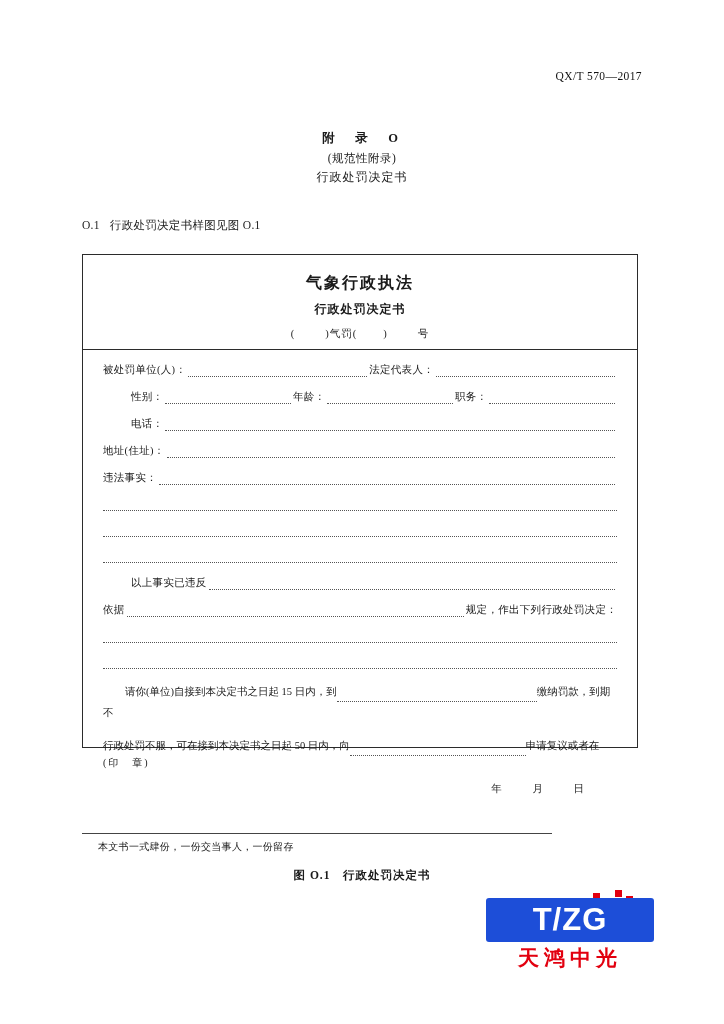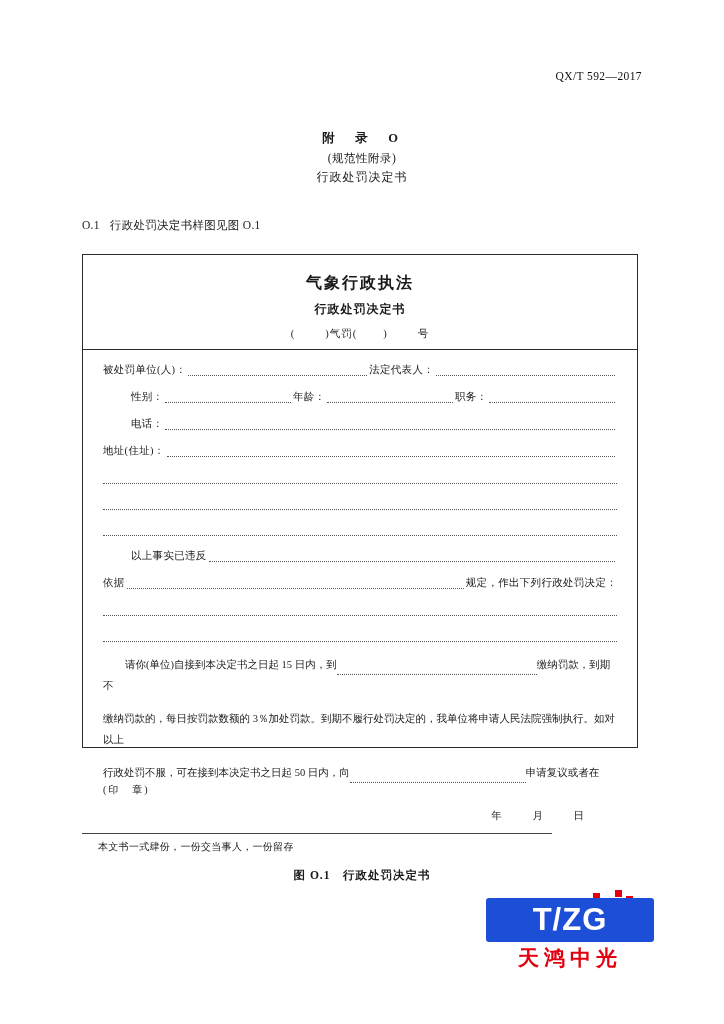--- a/index.html
+++ b/index.html
@@ -101,21 +101,21 @@
   .form-docnum .sp { display: inline-block; width: 30px; }
   .form-docnum .sp2 { display: inline-block; width: 26px; }
 
   .rule-under-head {
     border-bottom: 1px solid #2b2b2b;
     margin: 8px -20px 0 -20px;
   }
 
   .frow {
     display: flex;
-    align-items: flex-start;
+    align-items: flex-end;
     font-size: 10.5px;
     letter-spacing: 0.3px;
     margin-top: 13px;
     white-space: nowrap;
   }
   .frow .lbl { flex: 0 0 auto; }
   .frow .fill {
     flex: 1 1 auto;
     border-bottom: 1px dotted #555;
     height: 12px;
@@ -247,21 +247,21 @@
     font-weight: bold;
     font-size: 21px;
     letter-spacing: 5px;
   }
 </style>
 </head>
 <body>
 
 <div class="page">
 
-  <div class="std-header">QX/T 592—2017</div>
+  <div class="std-header">QX/T 570—2017</div>
 
   <div class="annex-block">
     <div class="annex-title">附　录　O</div>
     <div class="annex-sub">(规范性附录)</div>
     <div class="annex-name">行政处罚决定书</div>
   </div>
 
   <div class="clause">
     <span class="num">O.1</span><span>行政处罚决定书样图见图 O.1</span>
   </div>
@@ -295,42 +295,43 @@
     <div class="frow indent">
       <span class="lbl">电话：</span>
       <span class="fill"></span>
     </div>
 
     <div class="frow">
       <span class="lbl">地址(住址)：</span>
       <span class="fill"></span>
     </div>
 
+    <div class="frow">
+      <span class="lbl">违法事实：</span>
+      <span class="fill"></span>
+    </div>
     <div class="blankline"></div>
     <div class="blankline"></div>
     <div class="blankline"></div>
 
     <div class="frow indent">
       <span class="lbl">以上事实已违反</span>
       <span class="fill"></span>
     </div>
 
     <div class="frow">
       <span class="lbl">依据</span>
       <span class="fill"></span>
       <span class="lbl">规定，作出下列行政处罚决定：</span>
     </div>
     <div class="blankline"></div>
     <div class="blankline"></div>
 
     <div class="para para-indent">
       <span>请你(单位)自接到本决定书之日起 15 日内，到</span><span class="ln" style="width:200px"></span><span>缴纳罚款，到期不</span>
-    </div>
-    <div class="para">
-      <span>缴纳罚款的，每日按罚款数额的 3％加处罚款。到期不履行处罚决定的，我单位将申请人民法院强制执行。如对以上</span>
     </div>
     <div class="para">
       <span>行政处罚不服，可在接到本决定书之日起 50 日内，向</span><span class="ln" style="width:176px"></span><span>申请复议或者在</span>
     </div>
 
     <div class="seal">(印　章)</div>
     <div class="datefields">
       <span>年</span>
       <span>月</span>
       <span>日</span>

